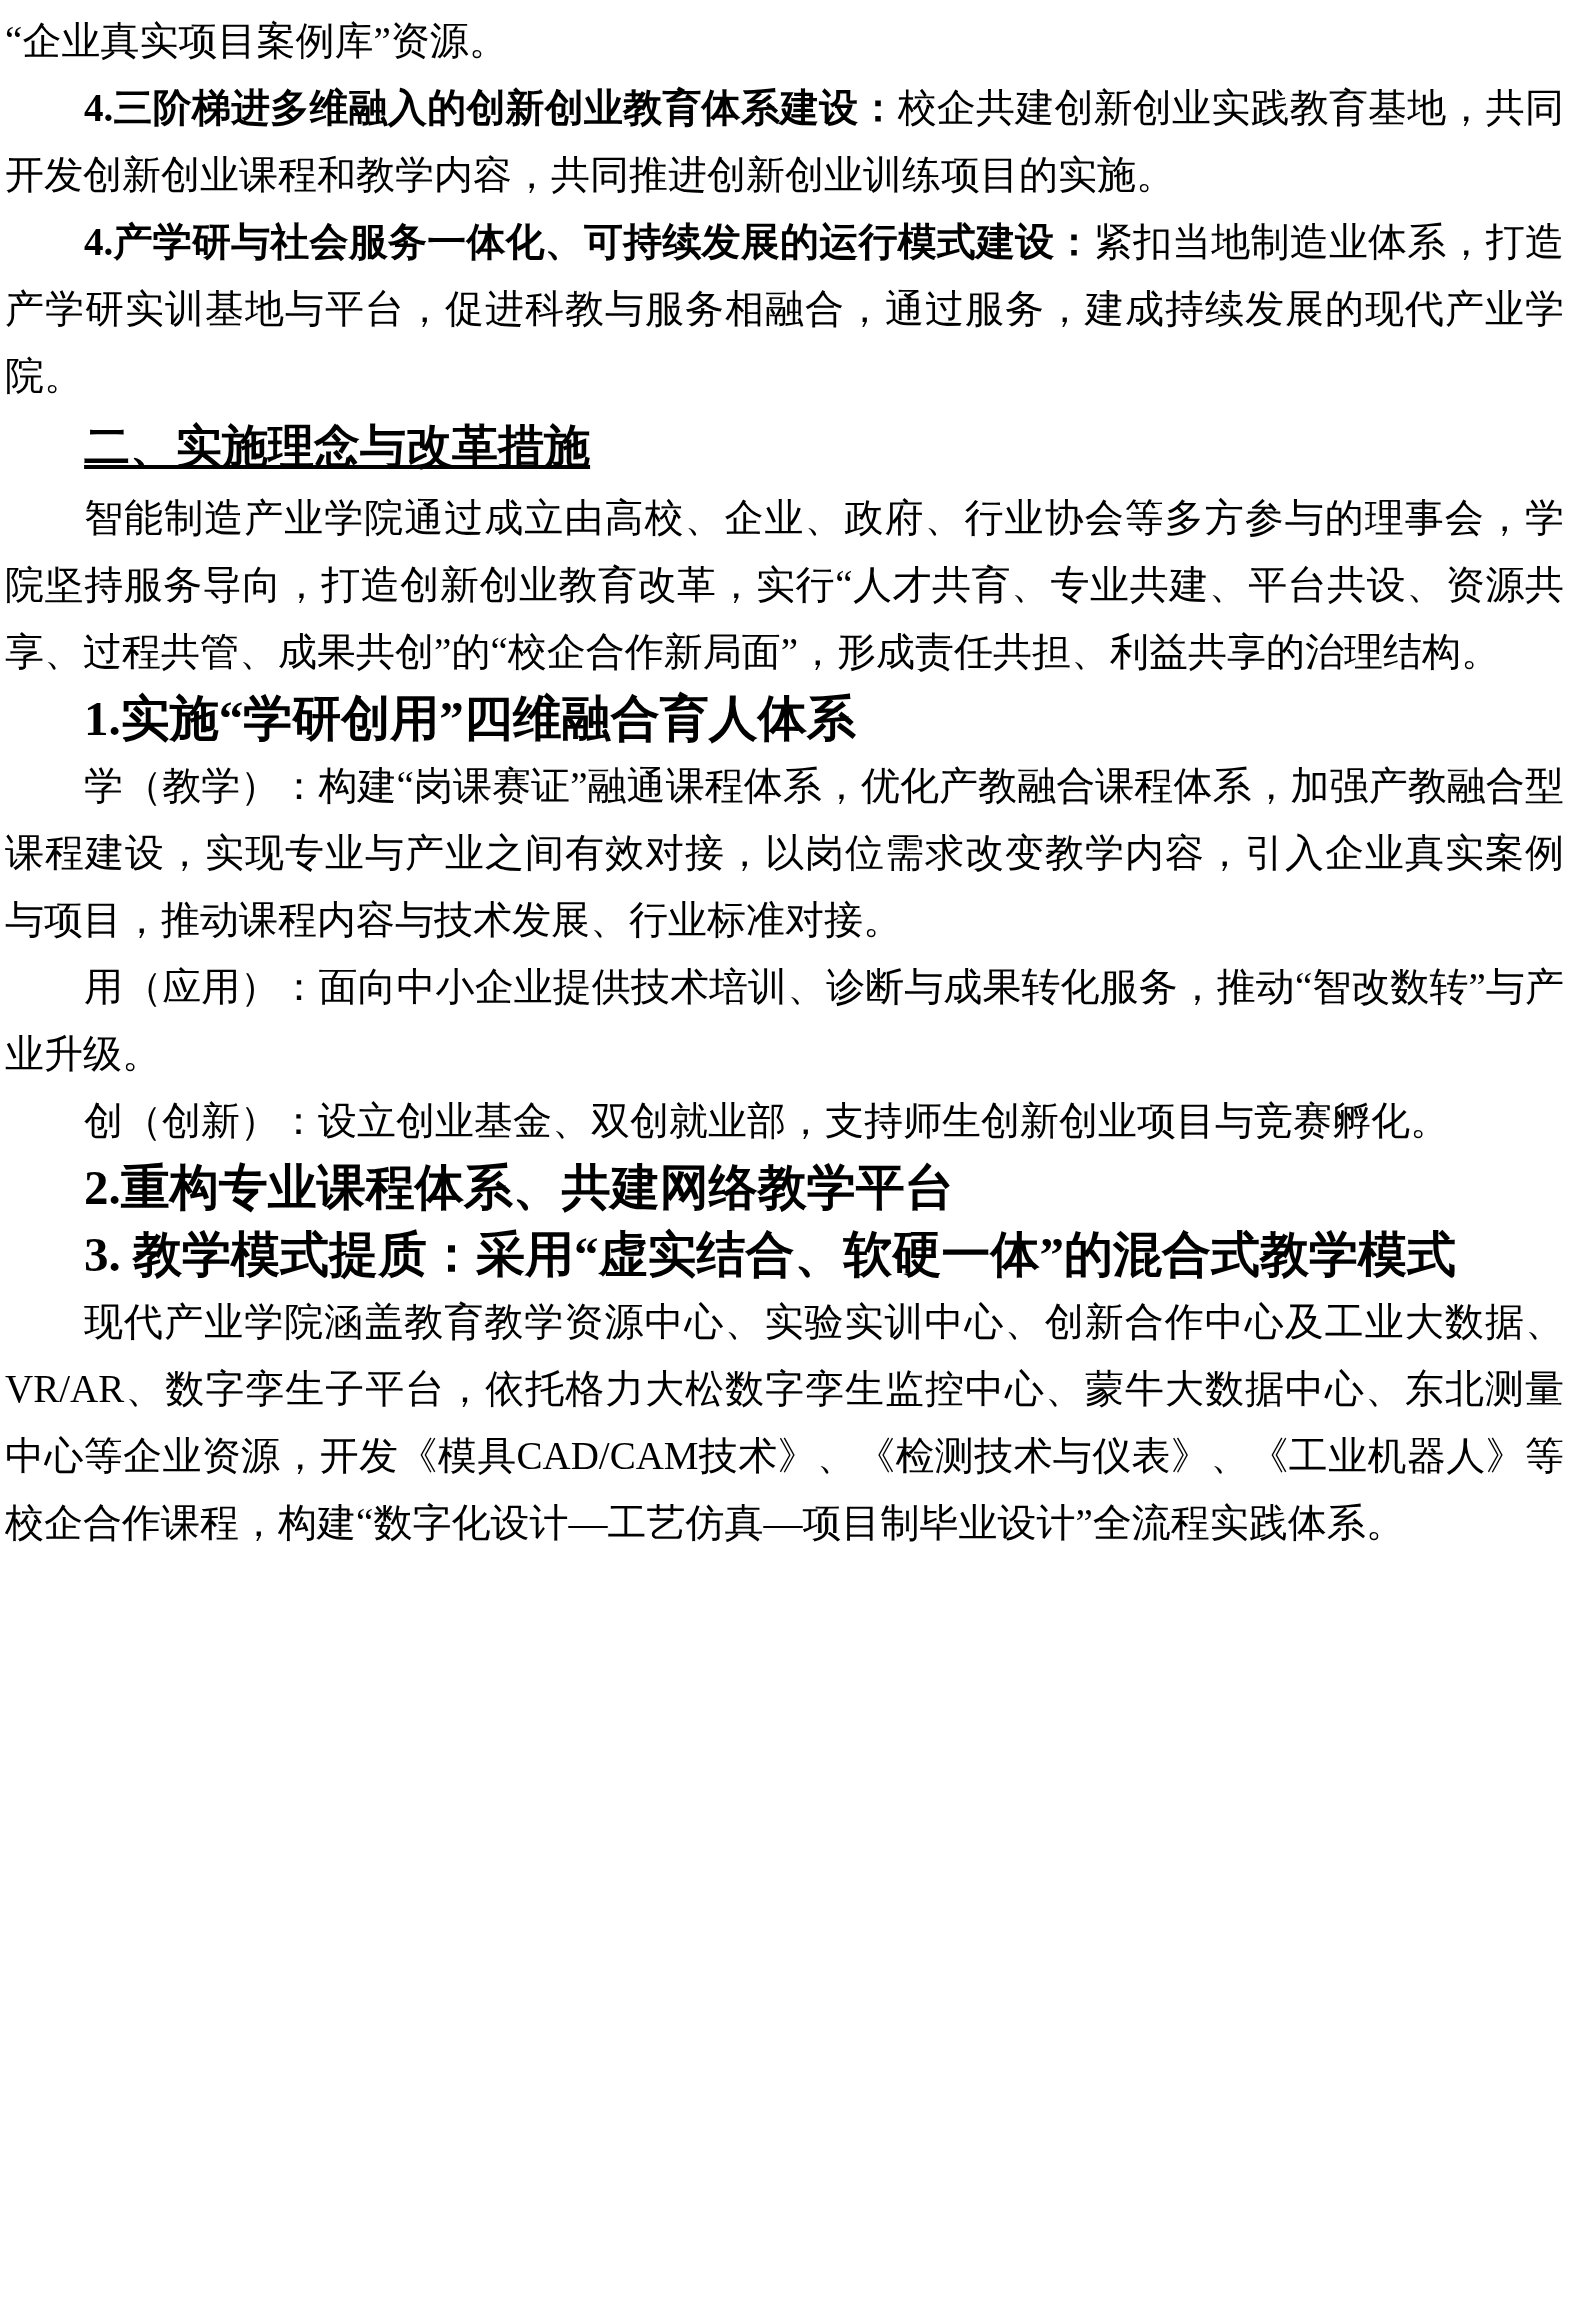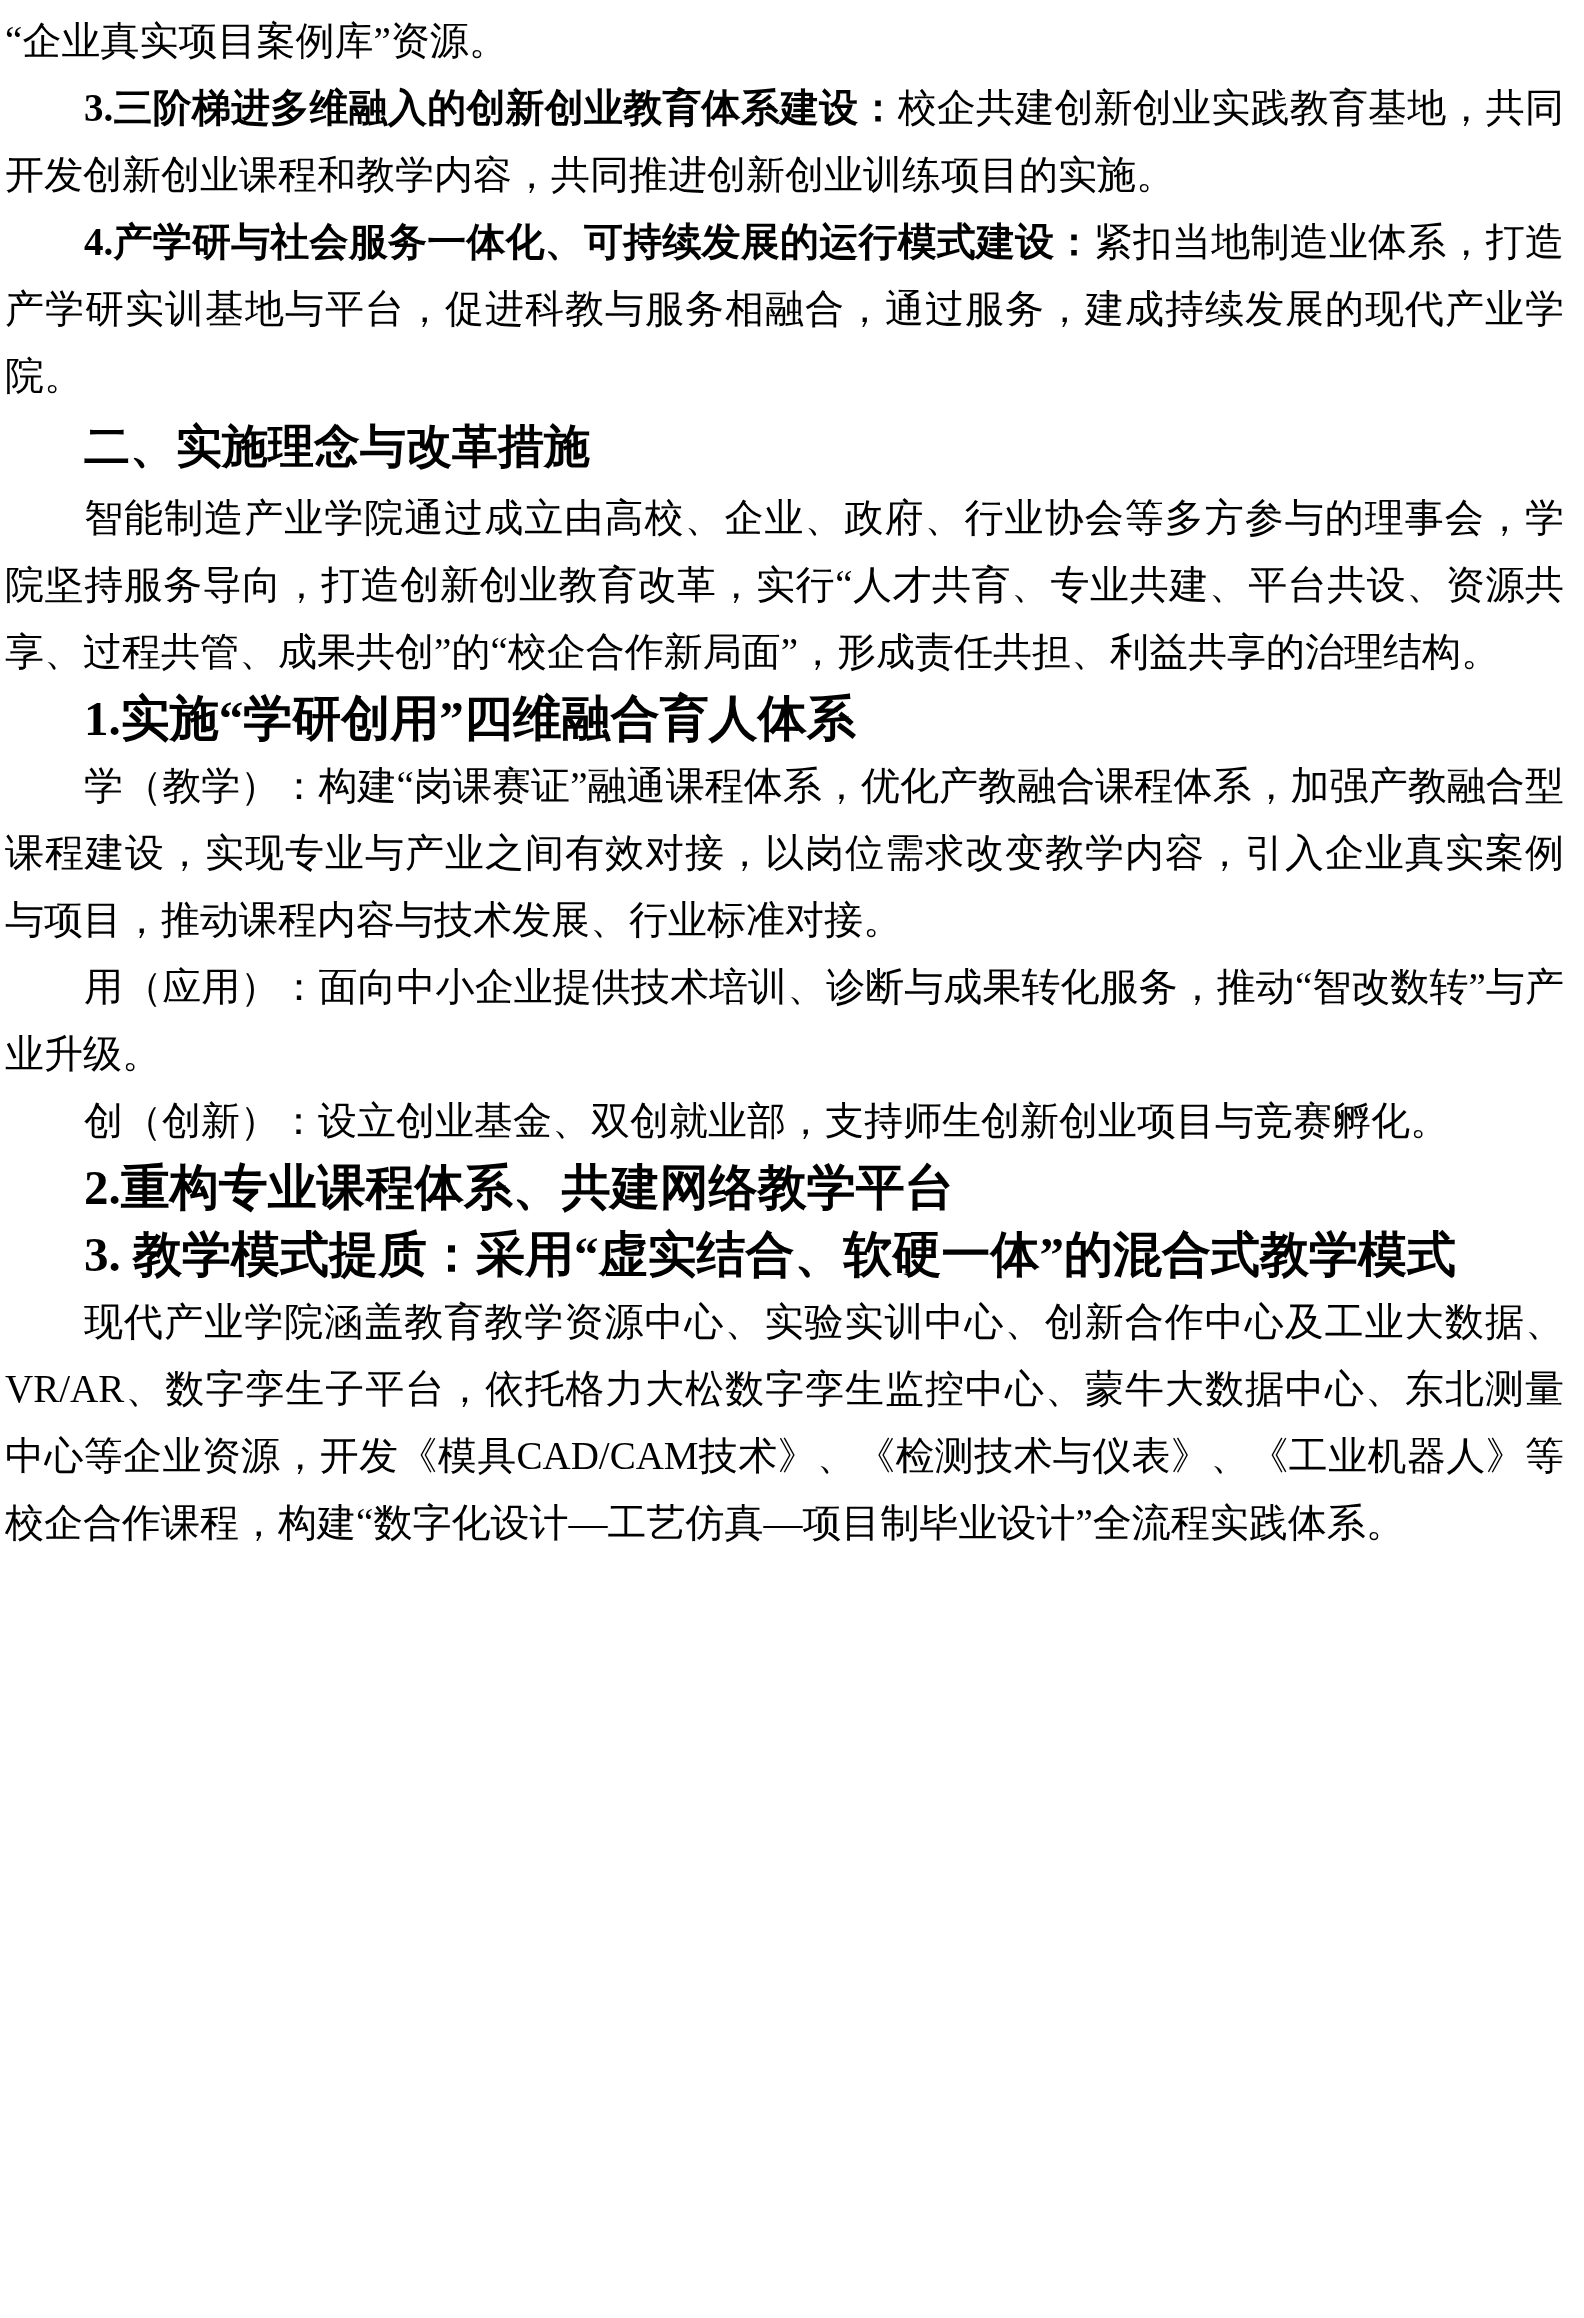--- a/index.html
+++ b/index.html
@@ -26,35 +26,36 @@
   .doc p, .doc h2, .doc h3 {
     margin: 0;
     padding: 0;
     line-height: 67px;
     font-weight: normal;
   }
   .doc h2 {
     font-size: 46px;
     font-weight: bold;
     line-height: 75px;
+    text-decoration: underline;
   }
   .doc h3 {
     font-size: 49px;
     font-weight: bold;
   }
   .doc .indent { text-indent: 79px; }
   .doc .noindent { text-indent: 0; }
   .doc .b { font-weight: bold; }
 </style>
 </head>
 <body>
 
 <main class="doc" id="doc" style="background: rgb(255, 255, 255); color: rgb(0, 0, 0);">
     <p class="noindent"><span>“企业真实项目案例库”资源。</span></p>
-    <p class="indent"><span class="b">3.三阶梯进多维融入的创新创业教育体系建设：</span><span>校企共建创新创业实践教育基地，共同开发创新创业课程和教学内容，共同推进创新创业训练项目的实施。</span></p>
+    <p class="indent"><span class="b">4.三阶梯进多维融入的创新创业教育体系建设：</span><span>校企共建创新创业实践教育基地，共同开发创新创业课程和教学内容，共同推进创新创业训练项目的实施。</span></p>
     <p class="indent"><span class="b">4.产学研与社会服务一体化、可持续发展的运行模式建设：</span><span>紧扣当地制造业体系，打造产学研实训基地与平台，促进科教与服务相融合，通过服务，建成持续发展的现代产业学院。</span></p>
     <h2 class="indent"><span class="b">二、实施理念与改革措施</span></h2>
     <p class="indent"><span>智能制造产业学院通过成立由高校、企业、政府、行业协会等多方参与的理事会，学院坚持服务导向，打造创新创业教育改革，实行“人才共育、专业共建、平台共设、资源共享、过程共管、成果共创”的“校企合作新局面”，形成责任共担、利益共享的治理结构。</span></p>
     <h3 class="indent"><span class="b">1.实施“学研创用”四维融合育人体系</span></h3>
     <p class="indent"><span>学（教学）：构建“岗课赛证”融通课程体系，优化产教融合课程体系，加强产教融合型课程建设，实现专业与产业之间有效对接，以岗位需求改变教学内容，引入企业真实案例与项目，推动课程内容与技术发展、行业标准对接。</span></p>
     <p class="indent"><span>用（应用）：面向中小企业提供技术培训、诊断与成果转化服务，推动“智改数转”与产业升级。</span></p>
     <p class="indent"><span>创（创新）：设立创业基金、双创就业部，支持师生创新创业项目与竞赛孵化。</span></p>
     <h3 class="indent"><span class="b">2.重构专业课程体系、共建网络教学平台</span></h3>
     <h3 class="indent"><span class="b">3. 教学模式提质：采用“虚实结合、软硬一体”的混合式教学模式</span></h3>
     <p class="indent"><span>现代产业学院涵盖教育教学资源中心、实验实训中心、创新合作中心及工业大数据、VR/AR、数字孪生子平台，依托格力大松数字孪生监控中心、蒙牛大数据中心、东北测量中心等企业资源，开发《模具CAD/CAM技术》、《检测技术与仪表》、《工业机器人》等校企合作课程，构建“数字化设计—工艺仿真—项目制毕业设计”全流程实践体系。</span></p>

